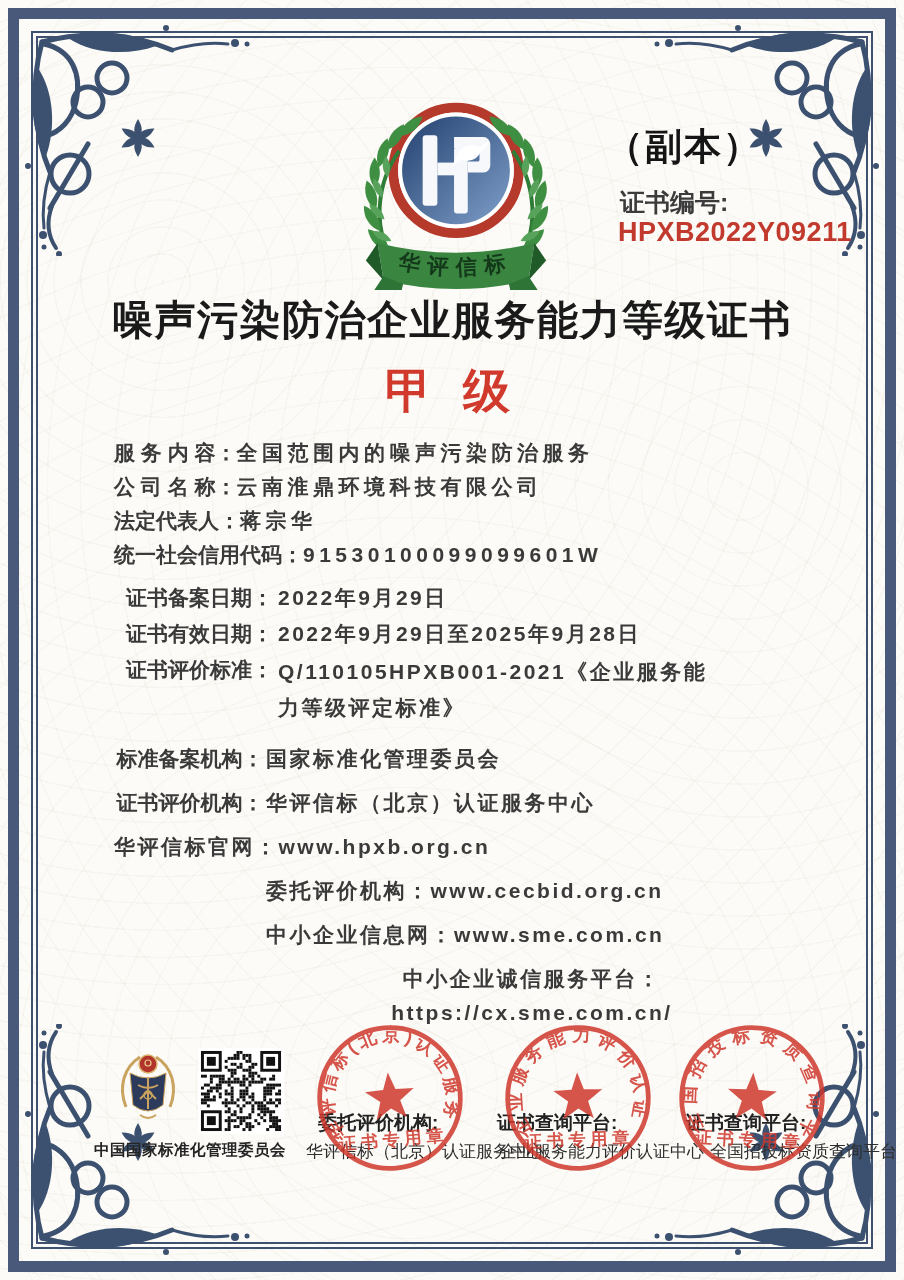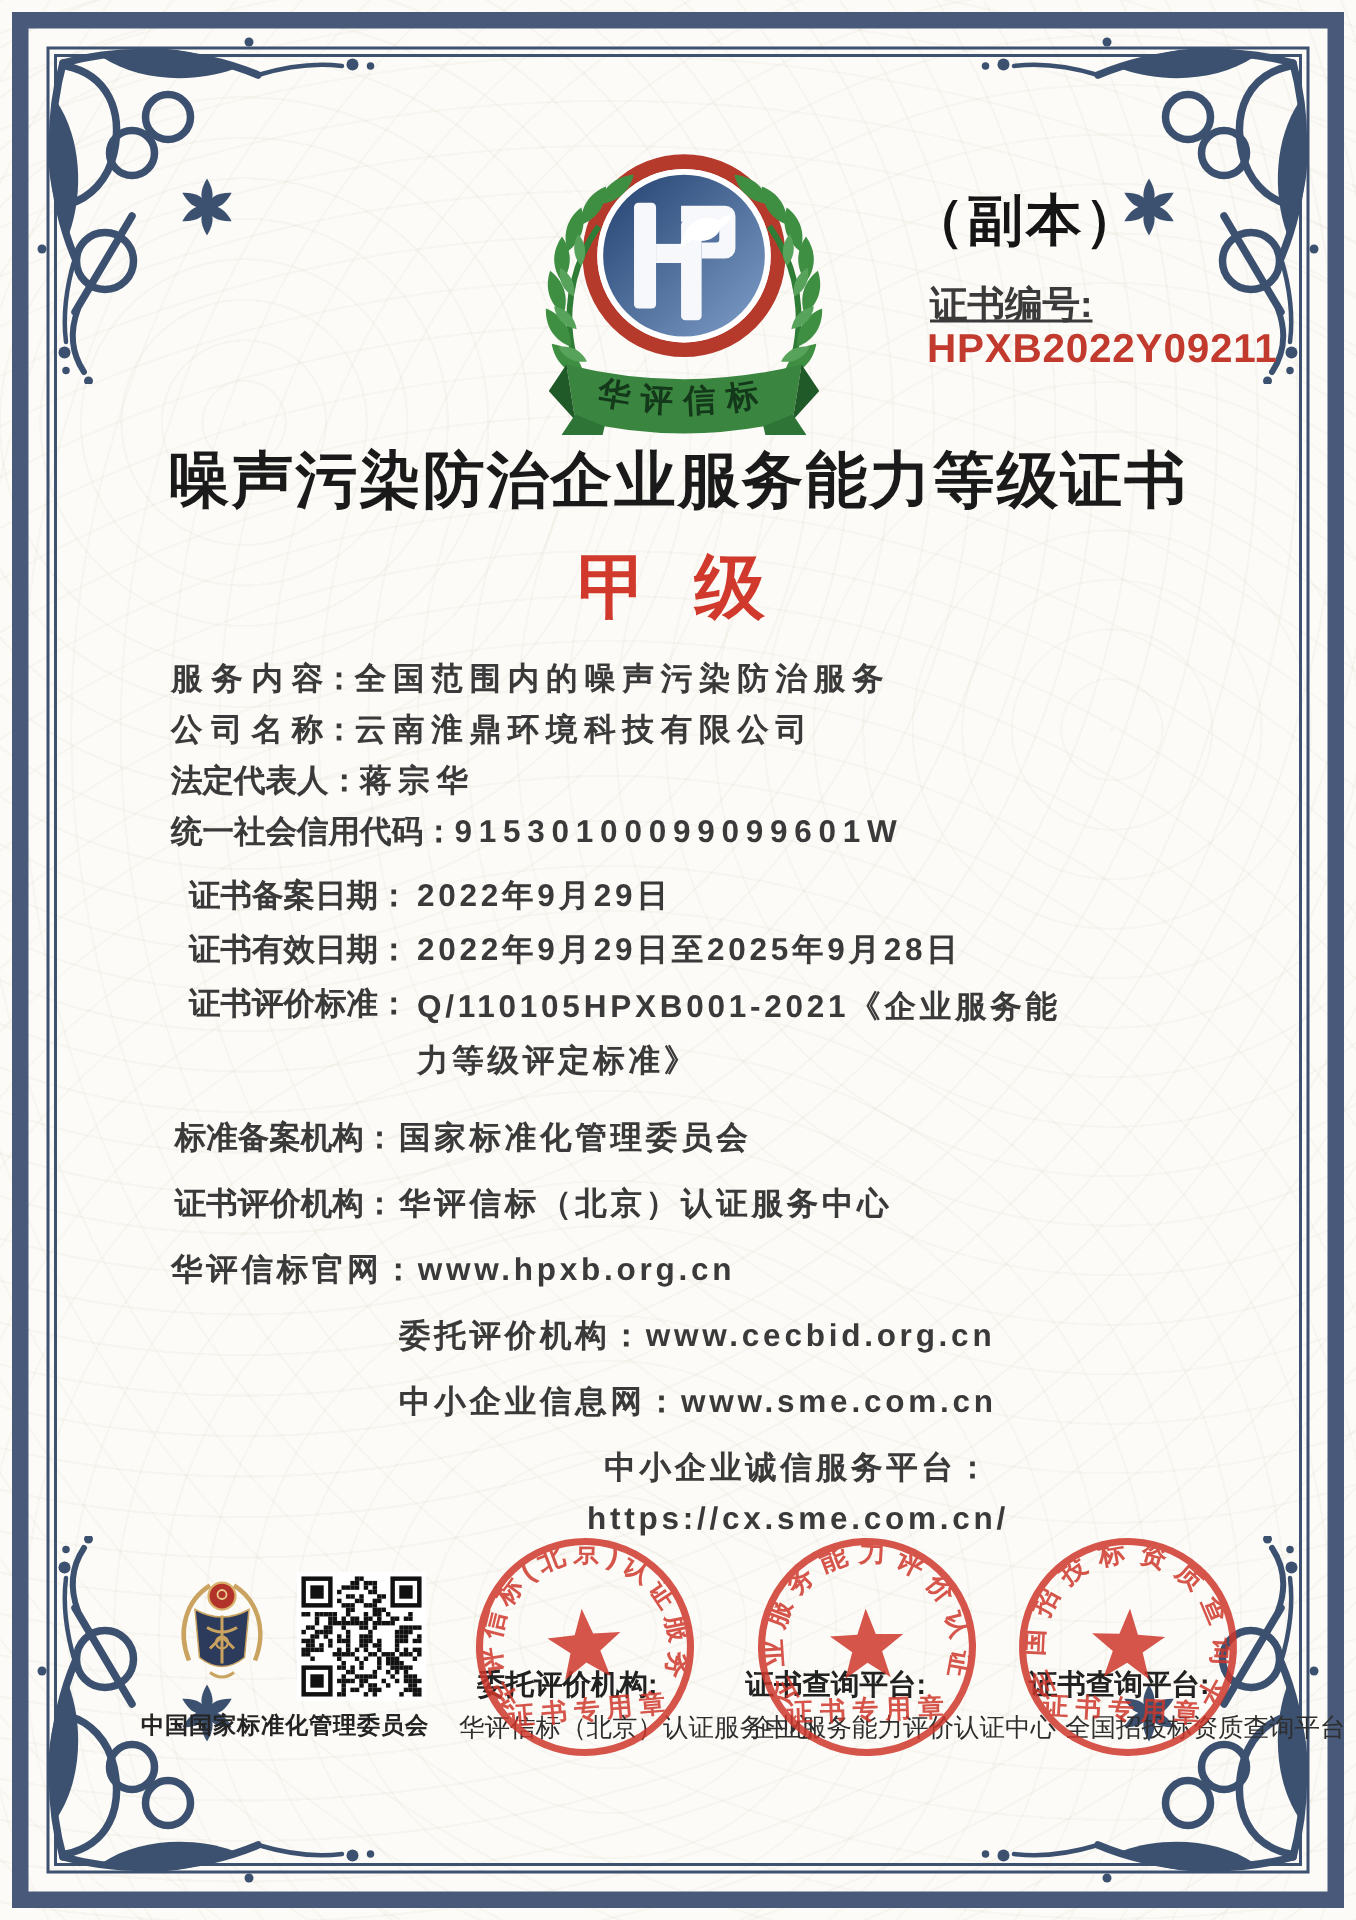--- a/index.html
+++ b/index.html
@@ -15,21 +15,21 @@
   .frame-line1{position:absolute;inset:31px;border:2px solid #3e5170;pointer-events:none;}
   .frame-line2{position:absolute;inset:36px;border:2px solid #3e5170;pointer-events:none;}
   .corner{position:absolute;width:240px;height:240px;pointer-events:none;}
   .corner.tl{left:16px;top:16px;}
   .corner.tr{right:16px;top:16px;transform:scaleX(-1);}
   .corner.bl{left:16px;bottom:16px;transform:scaleY(-1);}
   .corner.br{right:16px;bottom:16px;transform:scale(-1,-1);}
   
   .logo{position:absolute;left:346px;top:94px;width:220px;height:196px;}
   .copy-label{position:absolute;left:606px;top:122px;font-size:37px;font-weight:700;color:#151515;letter-spacing:2px;}
-  .cert-no-label{position:absolute;left:620px;top:186px;font-size:25px;font-weight:700;color:#3b3b3b;text-decoration:underline;}
+  .cert-no-label{position:absolute;left:620px;top:186px;font-size:25px;font-weight:700;color:#3b3b3b;}
   .cert-no{position:absolute;left:618px;top:217px;font-size:27px;font-weight:700;color:#c23a2e;letter-spacing:.5px;}
   .title{position:absolute;left:0;top:293px;width:904px;text-align:center;font-size:41px;font-weight:800;color:#1a1a1a;letter-spacing:1.5px;margin:0;}
   .grade{position:absolute;left:0;top:360px;width:904px;text-align:center;font-size:47px;font-weight:800;color:#d0392c;letter-spacing:9px;}
   
   .block{position:absolute;left:114px;width:684px;color:#3a3a3a;font-weight:600;font-size:21px;}
   .row{display:flex;align-items:flex-start;}
   .lbl{white-space:pre;flex:none;}
   .val{letter-spacing:2.5px;}
   .b1{top:438px;}
   .b1 .row{height:34px;line-height:30px;}

